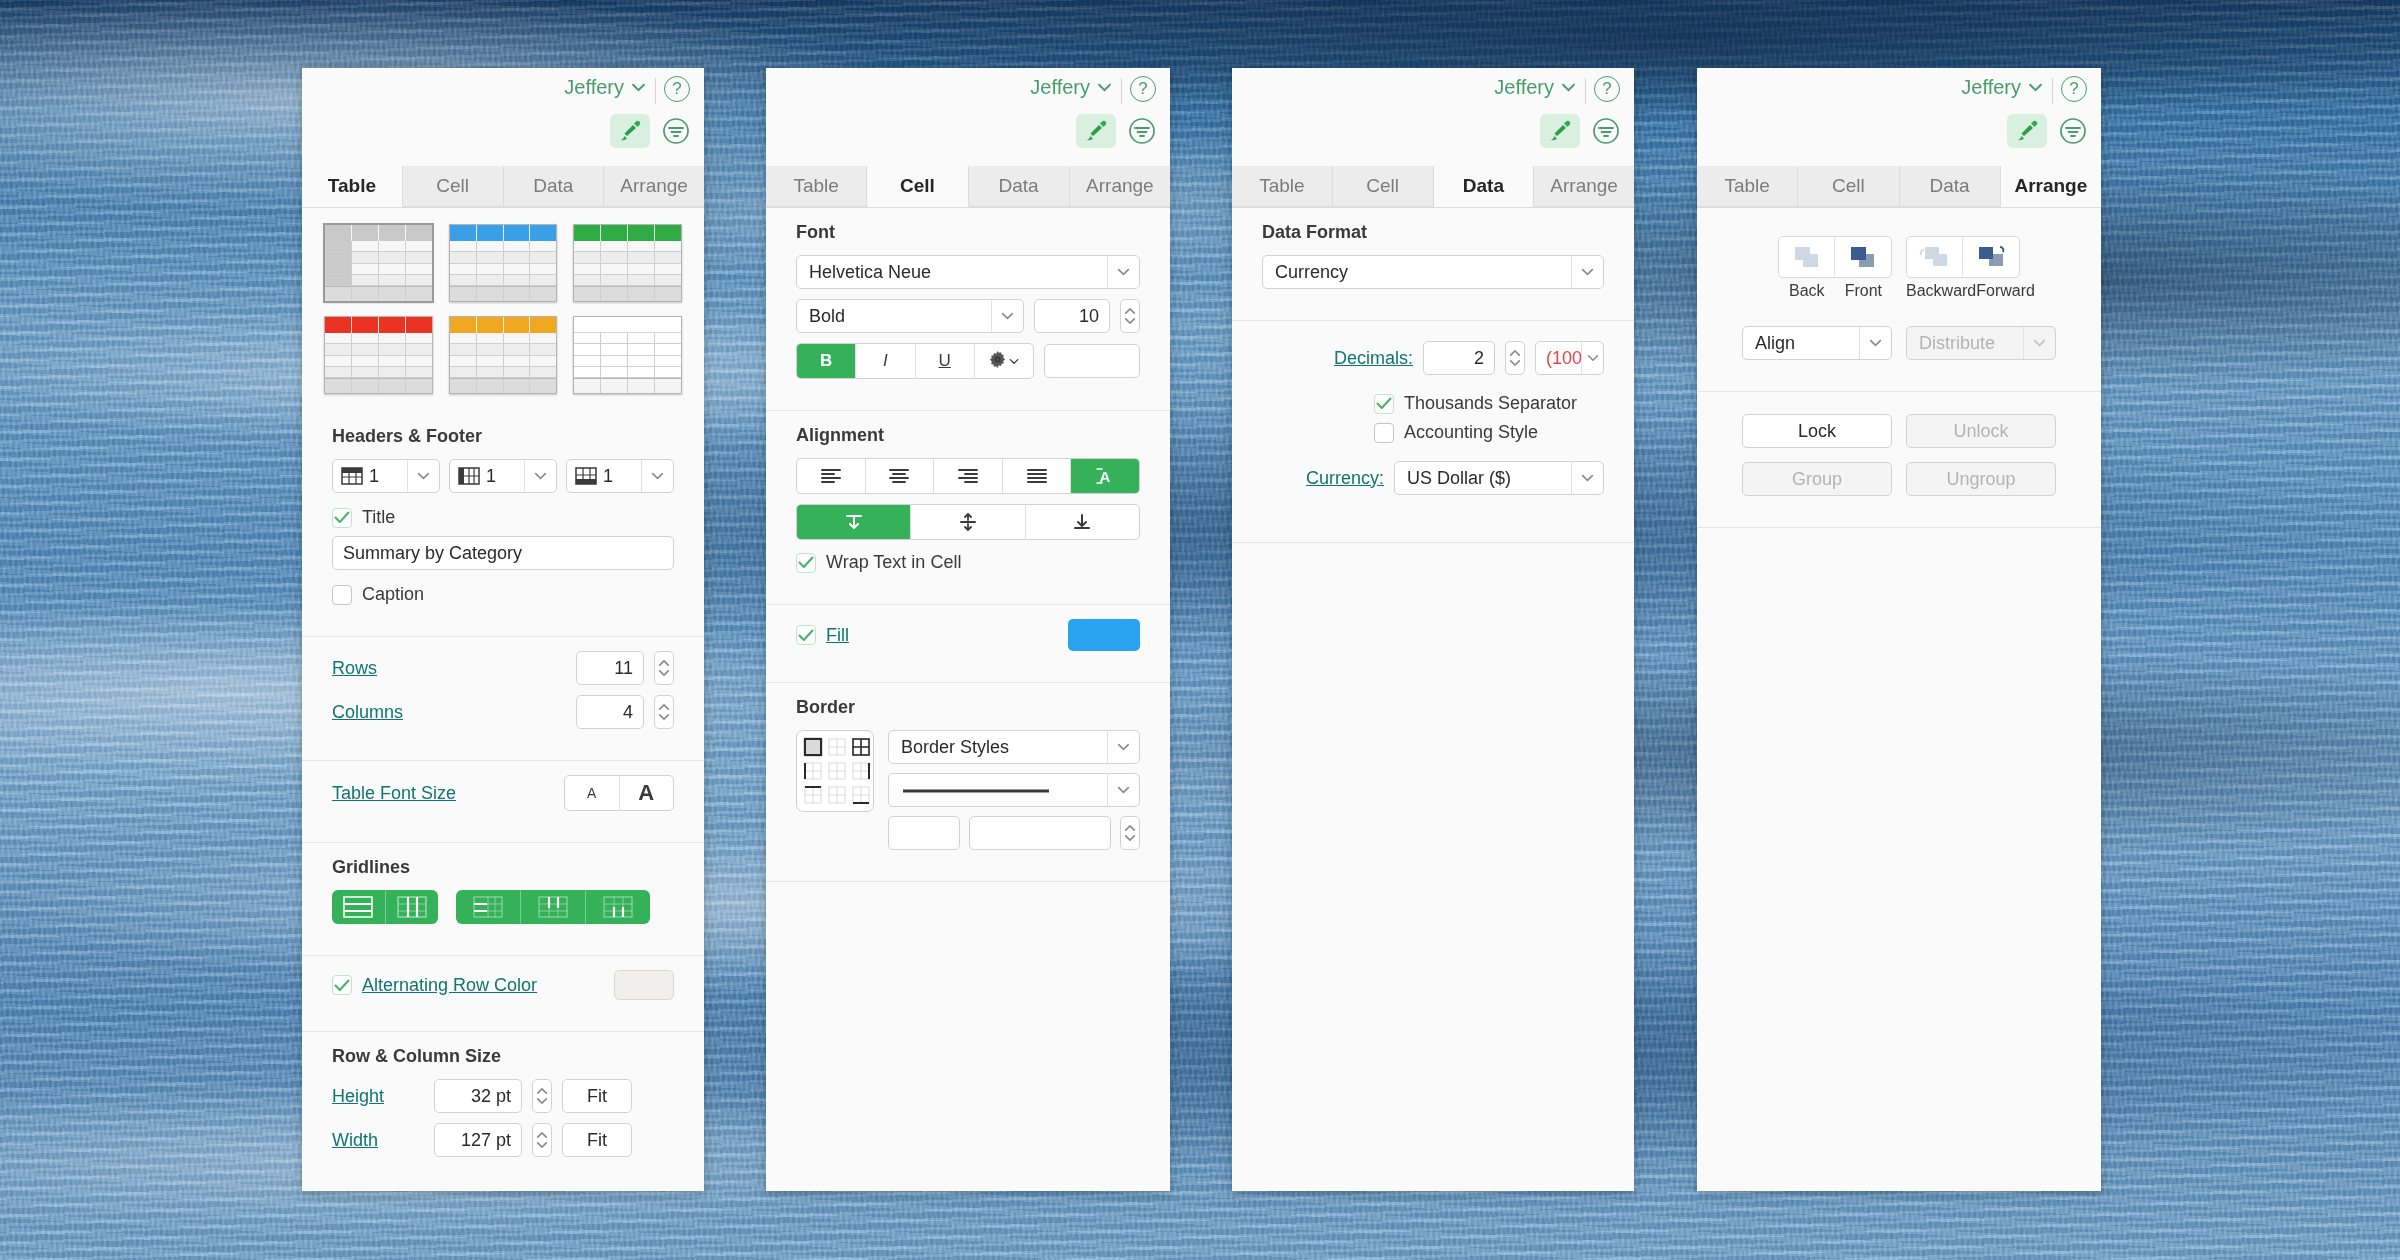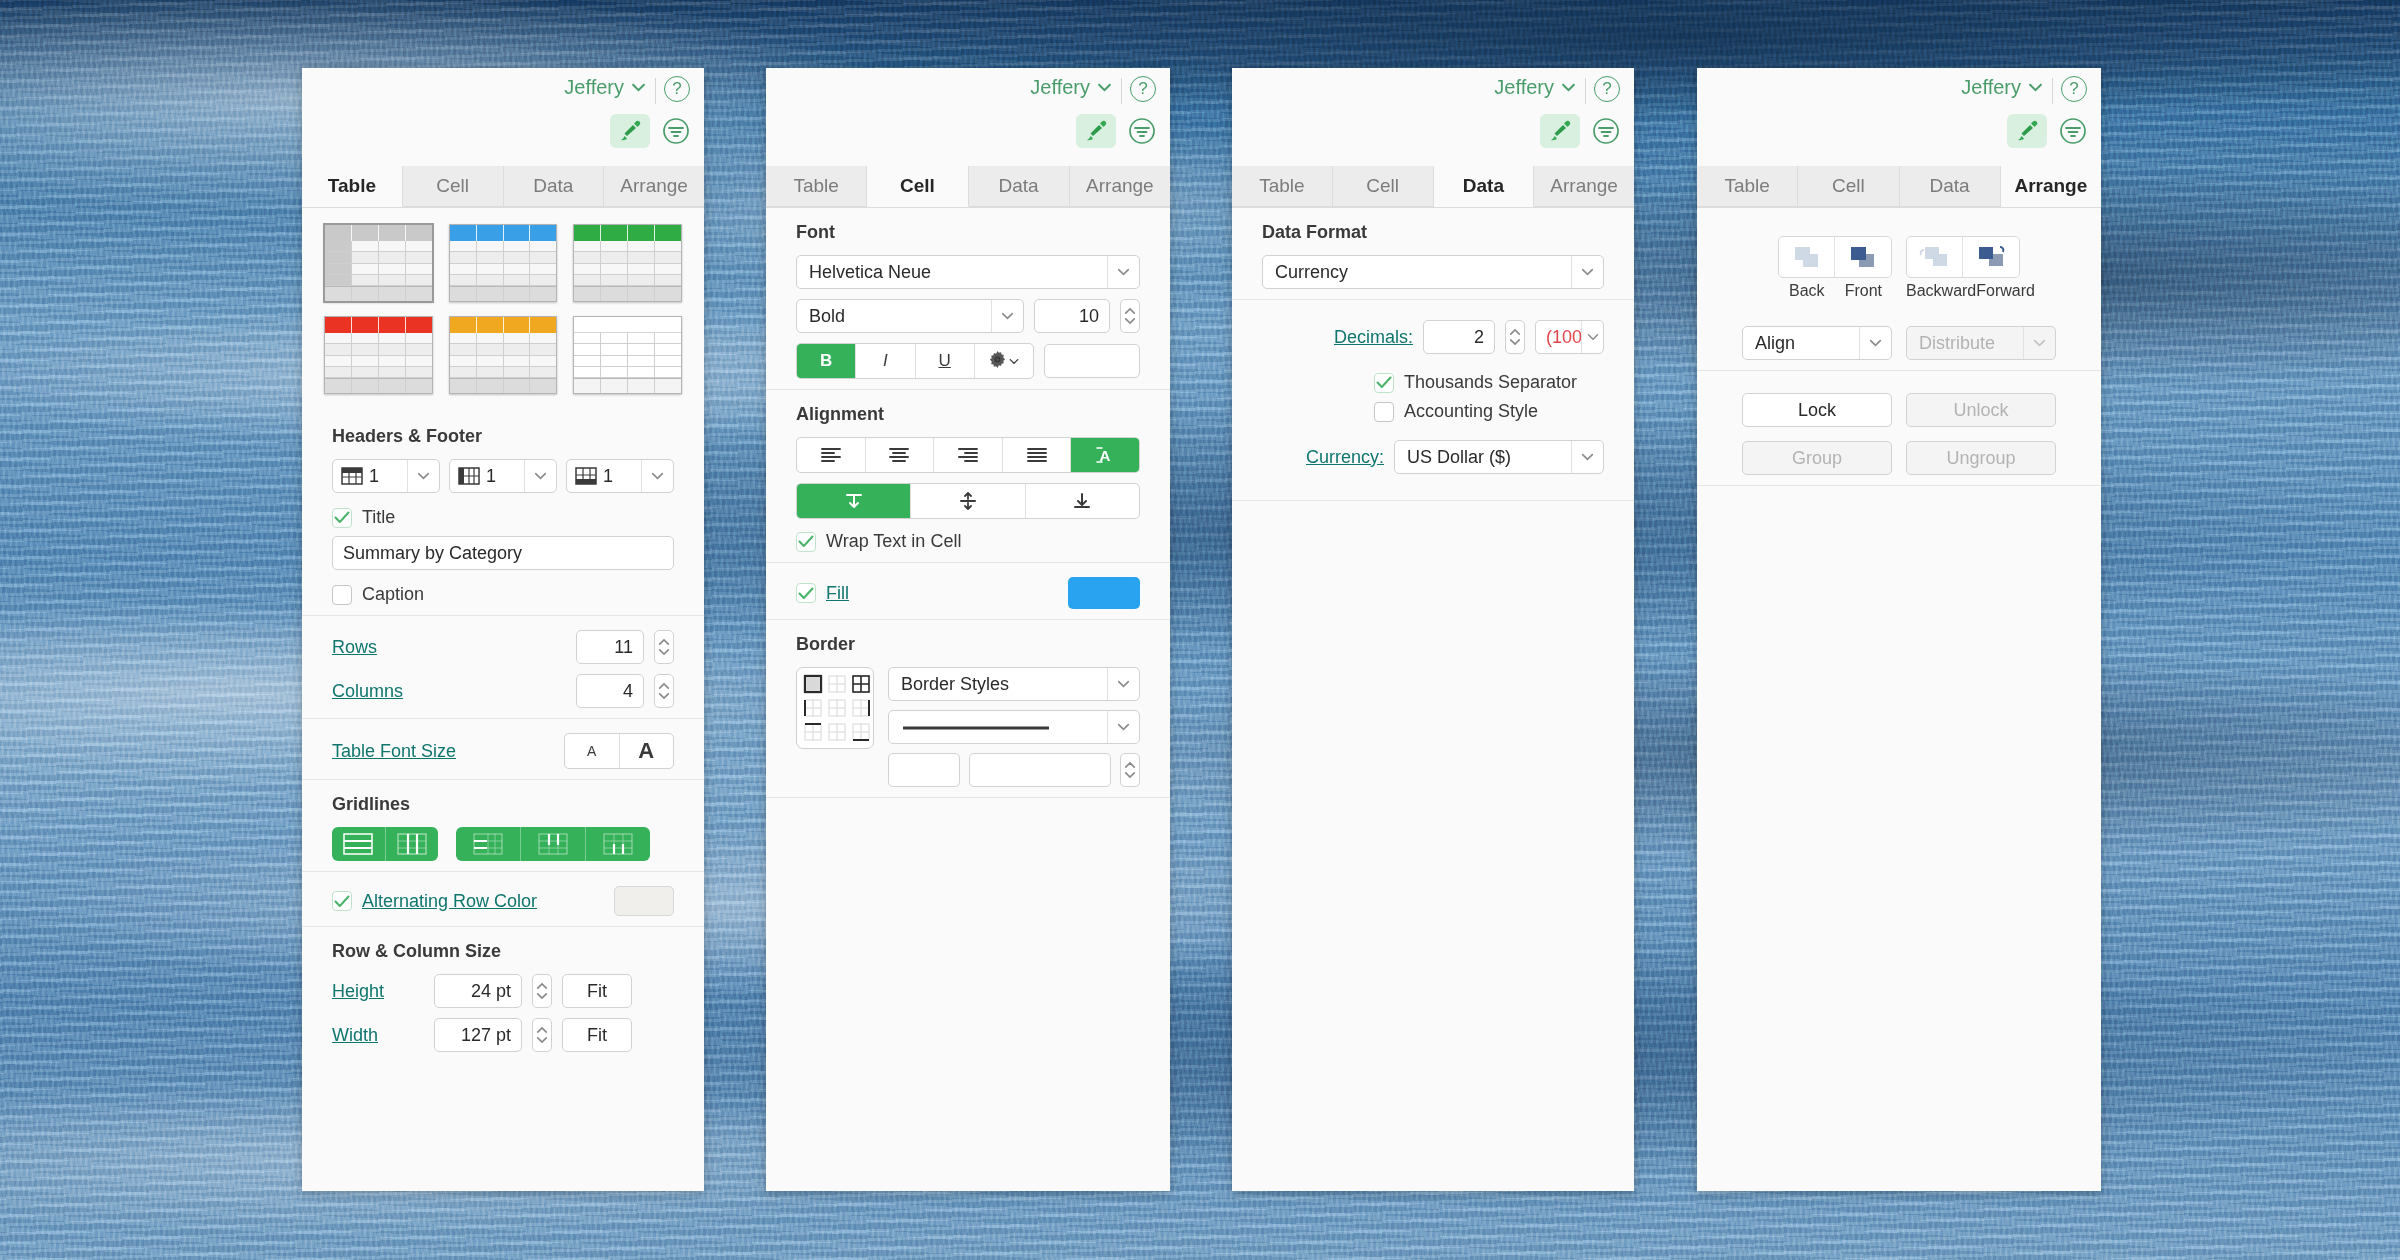--- a/index.html
+++ b/index.html
@@ -81,21 +81,21 @@
   .tabs { display:flex; height: 42px; flex:0 0 auto; background:#ececec; border-bottom:1px solid #dcdcdc;}
   .tab {
     flex:1; display:flex; align-items:center; justify-content:center;
     font-size: 19px; color:#7c7c7c; background:#ececec;
     border-right:1px solid #dcdcdc; border-bottom:1px solid #dcdcdc;
   }
   .tab:last-child{ border-right:none; }
   .tab.active { background:#fafafa; color:#262626; font-weight:bold; border-bottom:1px solid #fafafa;}
 
   .body { flex:1 1 auto; overflow:hidden; background:#fafafa; }
-  .sec { padding: 14px 30px 10px 30px; border-bottom:1px solid #e6e6e6; }
+  .sec { padding: 14px 30px 31px 30px; border-bottom:1px solid #e6e6e6; }
   .sec.nb { border-bottom:none; }
   .sec-title { font-size:18px; color:#3a3a3a; font-weight:bold; margin-bottom:12px; }
 
   
   .styles { display:grid; grid-template-columns: repeat(3, 1fr); gap: 14px 16px; padding: 16px 22px 18px 22px;}
   .thumb { height: 78px; border:1px solid #b4b4b4; box-shadow: 0 1px 2px rgba(0,0,0,.22); background:#fff; display:flex; flex-direction:column;}
   .thumb.sel { outline:2px solid #9a9a9a; outline-offset: -1px; }
   .t-head { height: 16px; flex:0 0 auto; display:flex;}
   .t-head .c { flex:1; border-right:1px solid rgba(255,255,255,.85);}
   .t-head .c:last-child{border-right:none;}
@@ -616,21 +616,21 @@
         <span class="lbl">Alternating Row Color</span>
         <span class="grow"></span>
         <div class="swatch"></div>
       </div>
     </div>
 
     <div class="sec nb">
       <div class="sec-title">Row &amp; Column Size</div>
       <div class="row">
         <span class="lbl" style="width:92px">Height</span>
-        <div class="field num" style="width:88px">24 pt</div>
+        <div class="field num" style="width:88px">32 pt</div>
         <div class="stepper">
           <svg width="12" height="8" viewBox="0 0 14 9">
               <path d="M2 7 L7 2 L12 7" stroke="#8a8a8a" stroke-width="1.9" fill="none" stroke-linecap="round"></path>
             </svg>
           <svg width="12" height="8" viewBox="0 0 14 9">
               <path d="M2 2 L7 7 L12 2" stroke="#8a8a8a" stroke-width="1.9" fill="none" stroke-linecap="round"></path>
             </svg>
         </div>
         <div class="btn" style="width:70px">Fit</div>
       </div>

